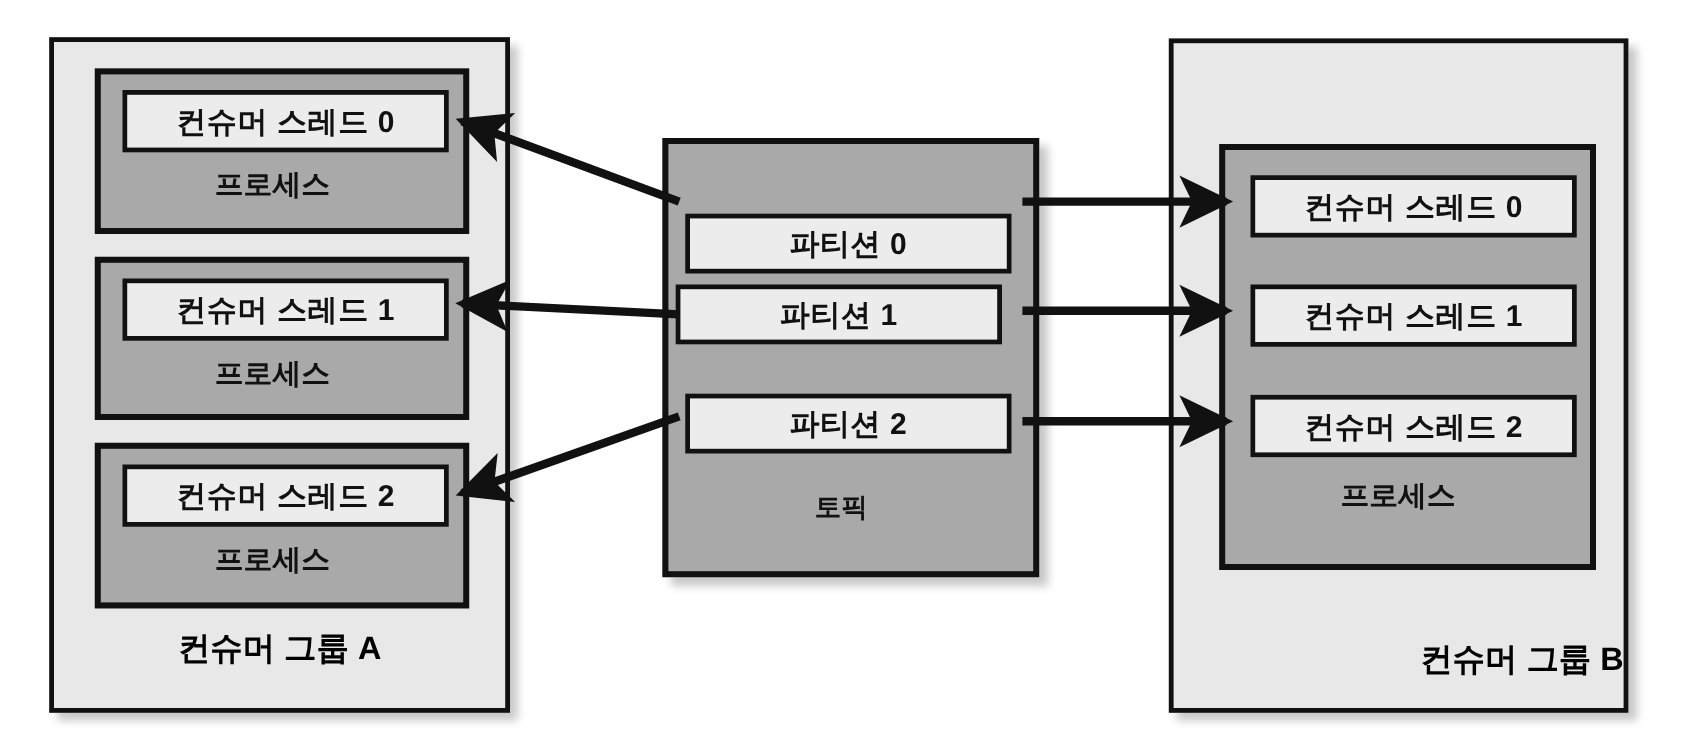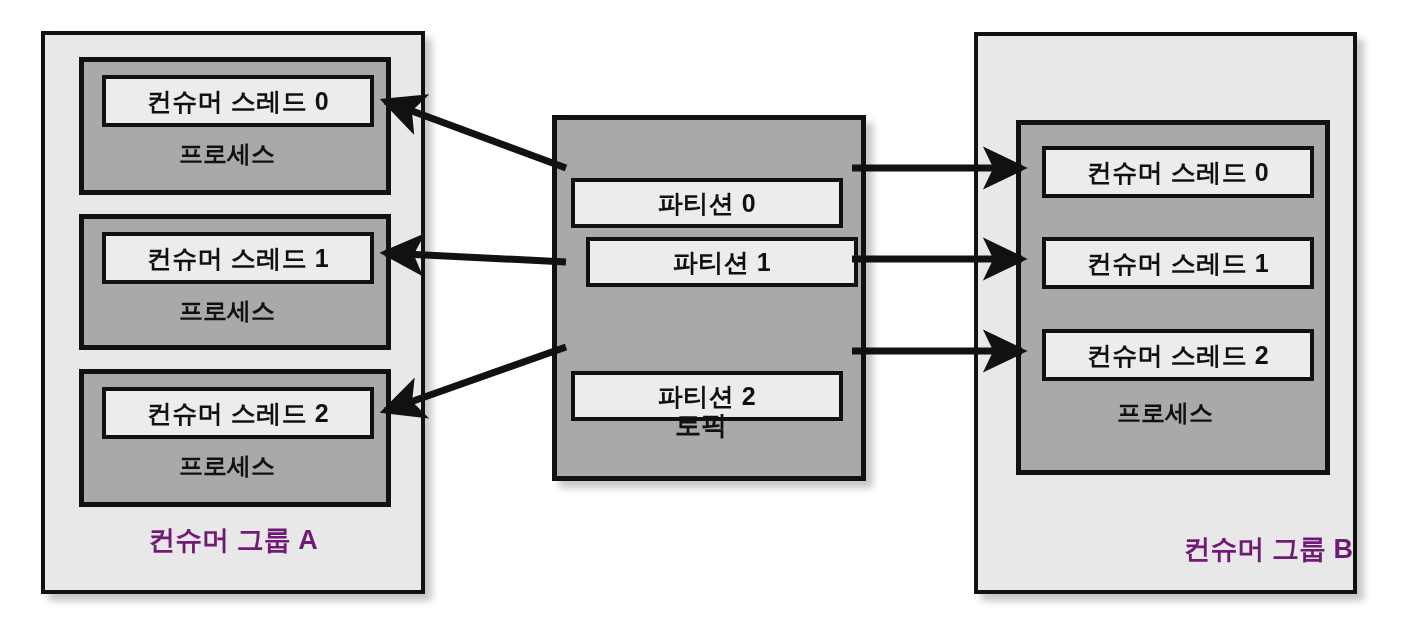--- a/index.html
+++ b/index.html
@@ -65,21 +65,21 @@
     color: #111111;
     white-space: nowrap;
   }
   .group-caption {
     position: absolute;
     left: 0;
     right: 0;
     text-align: center;
     font-size: 27px;
     font-weight: bold;
-    color: #701a75;
+    color: #000000;
     white-space: nowrap;
   }
   svg.arrow-layer {
     position: absolute;
     left: 0;
     top: 0;
     width: 1411px;
     height: 627px;
     pointer-events: none;
   }
@@ -114,29 +114,29 @@
 
     <div class="group-caption" style="top:487px;">컨슈머 그룹 A</div>
   </div>
 
   <div class="topic-box" style="left:552px; top:115px; width:314px; height:366px;">
 
     <div class="cell-box" style="left:14px; top:26px; width:272px; height:50px;margin-top:32px;">
       <span class="cell-label">파티션 0</span>
     </div>
 
-    <div class="cell-box" style="left:29px; top:117px; width:272px; height:50px;">
+    <div class="cell-box" style="left:6px; top:117px; width:272px; height:50px;">
       <span class="cell-label">파티션 1</span>
     </div>
 
-    <div class="cell-box" style="left:14px; top:208px; width:272px; height:50px;margin-top:43px;">
+    <div class="cell-box" style="left:14px; top:208px; width:272px; height:50px;">
       <span class="cell-label">파티션 2</span>
     </div>
 
-    <div class="inner-caption" style="top:288px; font-size:26px;">토픽</div>
+    <div class="inner-caption" style="top:288px; font-size:22px;">토픽</div>
   </div>
 
   <div class="group-box" style="left:974px; top:32px; width:383px; height:562px;">
 
     <div class="process-box" style="left:38px; top:84px; width:314px; height:355px;">
 
       <div class="cell-box" style="left:21px; top:21px; width:272px; height:52px;">
         <span class="cell-label">컨슈머 스레드 0</span>
       </div>
 

